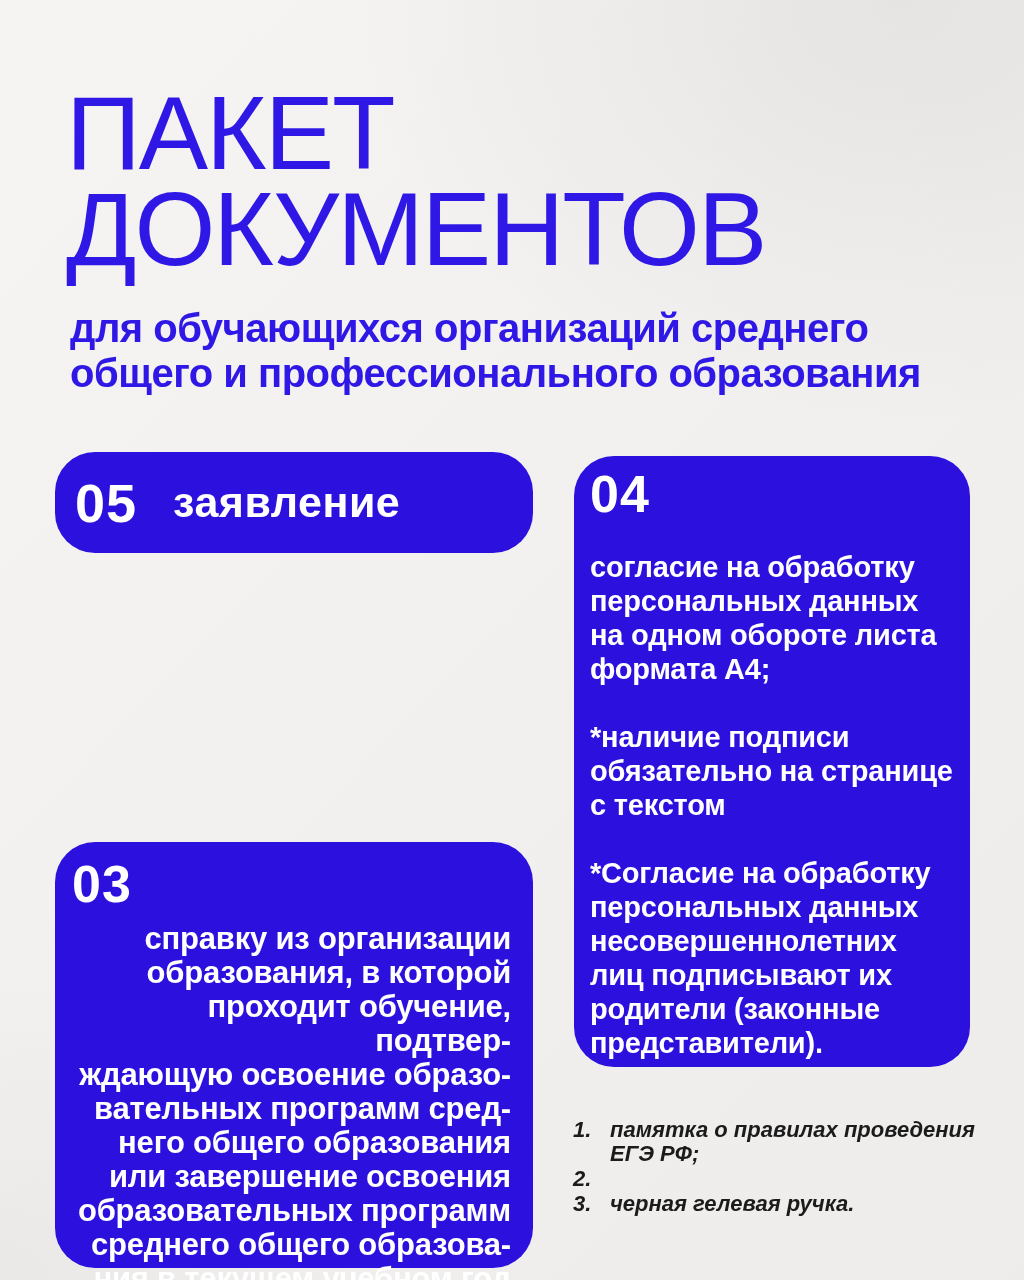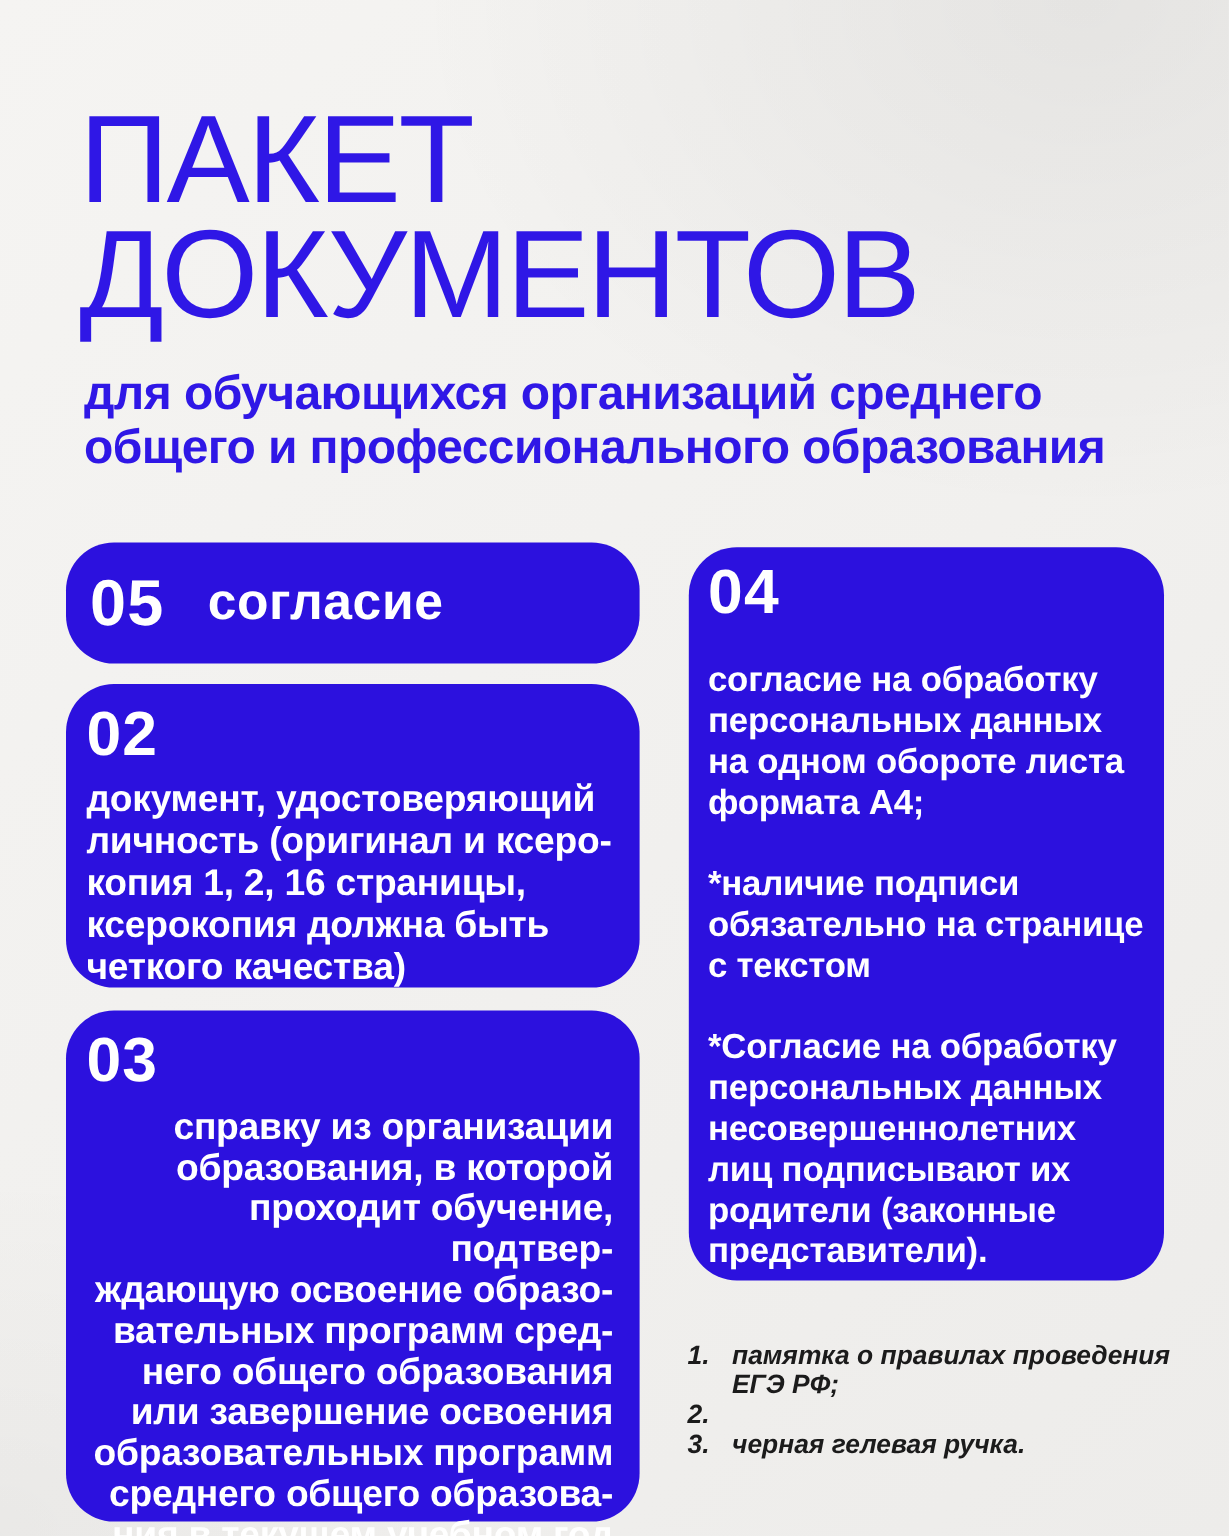--- a/index.html
+++ b/index.html
@@ -102,31 +102,23 @@
 <div class="poster">
 
   <h1 class="title">ПАКЕТ
 ДОКУМЕНТОВ</h1>
 
   <div class="subtitle">для обучающихся организаций среднего
 общего и профессионального образования</div>
 
   <section class="card card-1">
     <span class="num">05</span>
-    <span class="card-label">согласие</span>
+    <span class="card-label">заявление</span>
   </section>
 
-  <section class="card card-2">
-    <div class="num">02</div>
-    <div class="card-body">документ, удостоверяющий
-личность (оригинал и ксеро-
-копия 1, 2, 16 страницы,
-ксерокопия должна быть
-четкого качества)</div>
-  </section>
 
   <section class="card card-3">
     <div class="num">03</div>
     <div class="card-body">справку из организации
 образования, в которой
 проходит обучение, подтвер-
 ждающую освоение образо-
 вательных программ сред-
 него общего образования
 или завершение освоения

